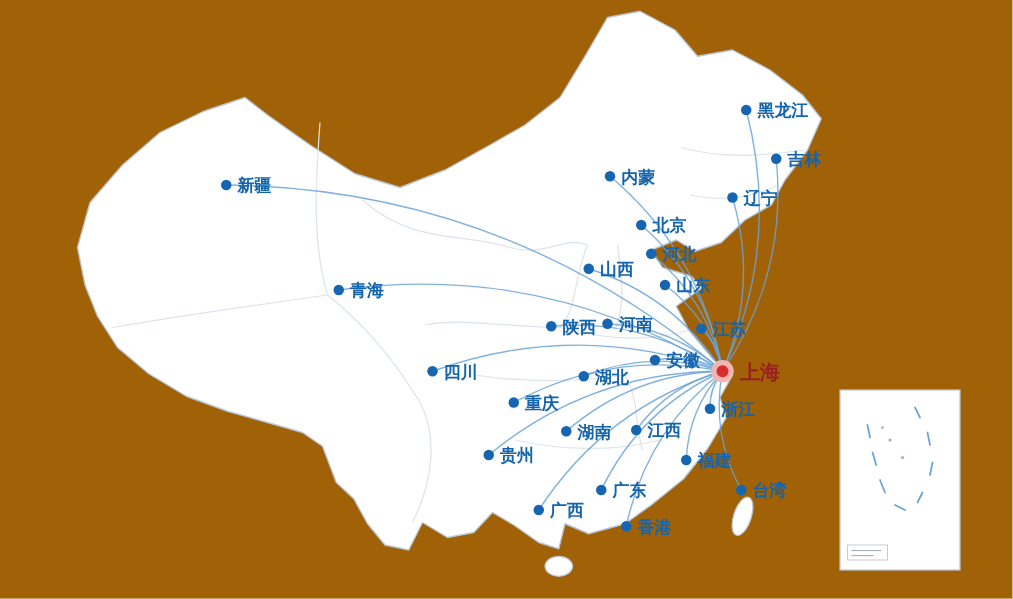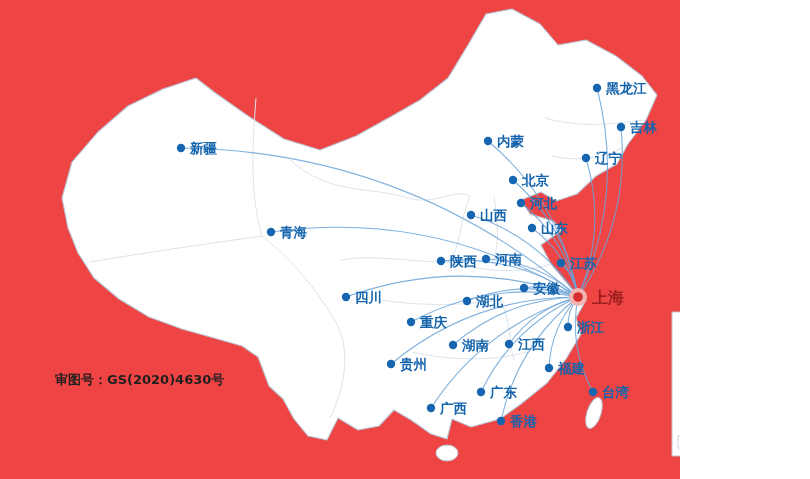--- a/index.html
+++ b/index.html
@@ -1,17 +1,17 @@
 <!DOCTYPE html>
 <html style="--dot: #1565b0; --line: #6aa3d8; --label: #1464ac; --hub-dot: #d62d2d; --hub-halo: #f2b5b2; --hub-label: #9c1f1f; --outline: #b9c6d4; --province: #dde4ec;"><head>
 <meta charset="utf-8">
 <style>
   html,body{margin:0;padding:0;background:#fff;}
   body{font-family:"DejaVu Sans","Liberation Sans",sans-serif;}
-  .stage{position:relative;width:680px;height:479px;background:#ef4444;overflow:hidden;}
+  .stage{position:relative;width:810px;height:479px;background:#a16207;overflow:hidden;}
   svg{display:block;}
   svg text{font-family:"DejaVu Sans","Liberation Sans",sans-serif;}
   .outline{fill:#ffffff;stroke:var(--outline,#b9c6d4);stroke-width:1.1;stroke-linejoin:round;}
   .island{fill:#ffffff;stroke:var(--outline,#b9c6d4);stroke-width:1;}
   .province{fill:none;stroke:var(--province,#dde4ec);stroke-width:1;}
   .flight{fill:none;stroke:var(--line,#6aa3d8);stroke-width:1.1;opacity:.85;}
   .city-dot{fill:var(--dot,#1565b0);}
   .city-label{fill:var(--label,#1464ac);font-size:13.5px;font-weight:700;}
   .hub-halo{fill:var(--hub-halo,#f0b9b9);}
   .hub-dot{fill:var(--hub-dot,#d62d2d);}
@@ -165,14 +165,13 @@
         <text x="440" y="413" class="city-label">广西</text>
         <text x="510" y="426" class="city-label">香港</text>
       </g>
     <g id="hub-marker">
         <circle cx="578" cy="297" r="9" class="hub-halo"></circle>
         <circle cx="578" cy="297" r="4.8" class="hub-dot"></circle>
         <text x="592" y="303" class="hub-label">上海</text>
       </g>
   </svg>
 
-  <div class="caption">审图号：GS(2020)4630号</div>
 </div>
 
 </body></html>

